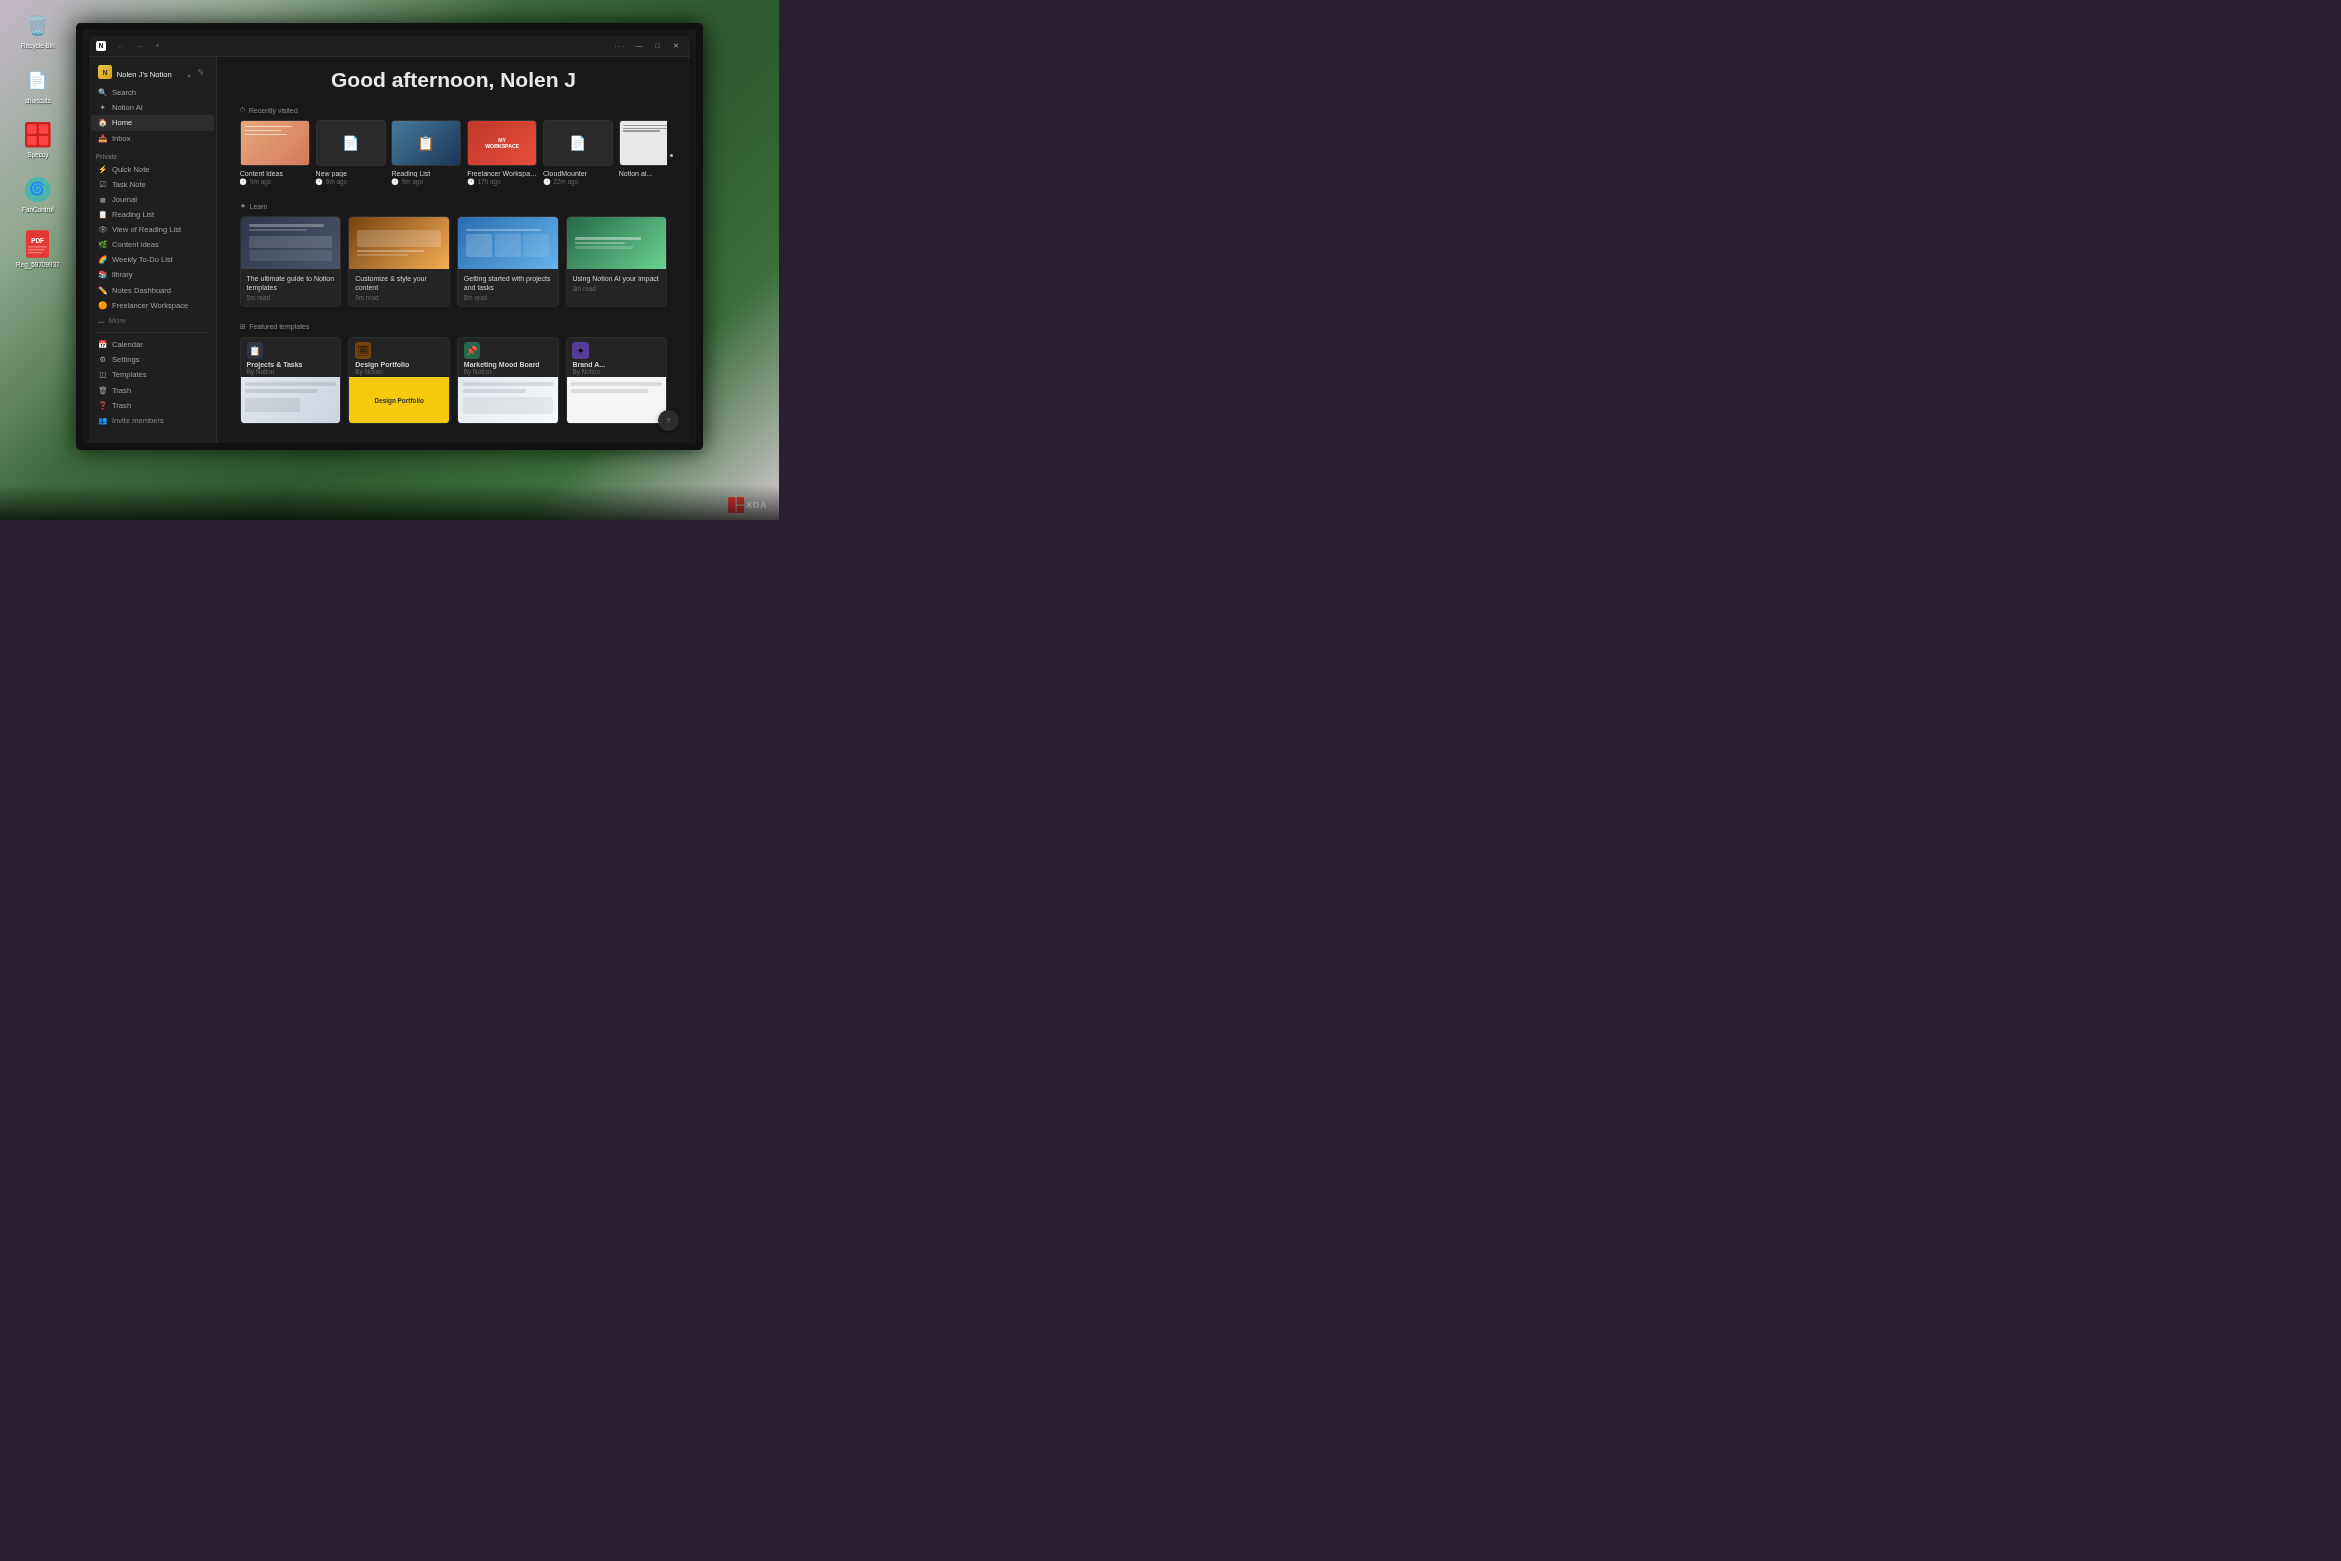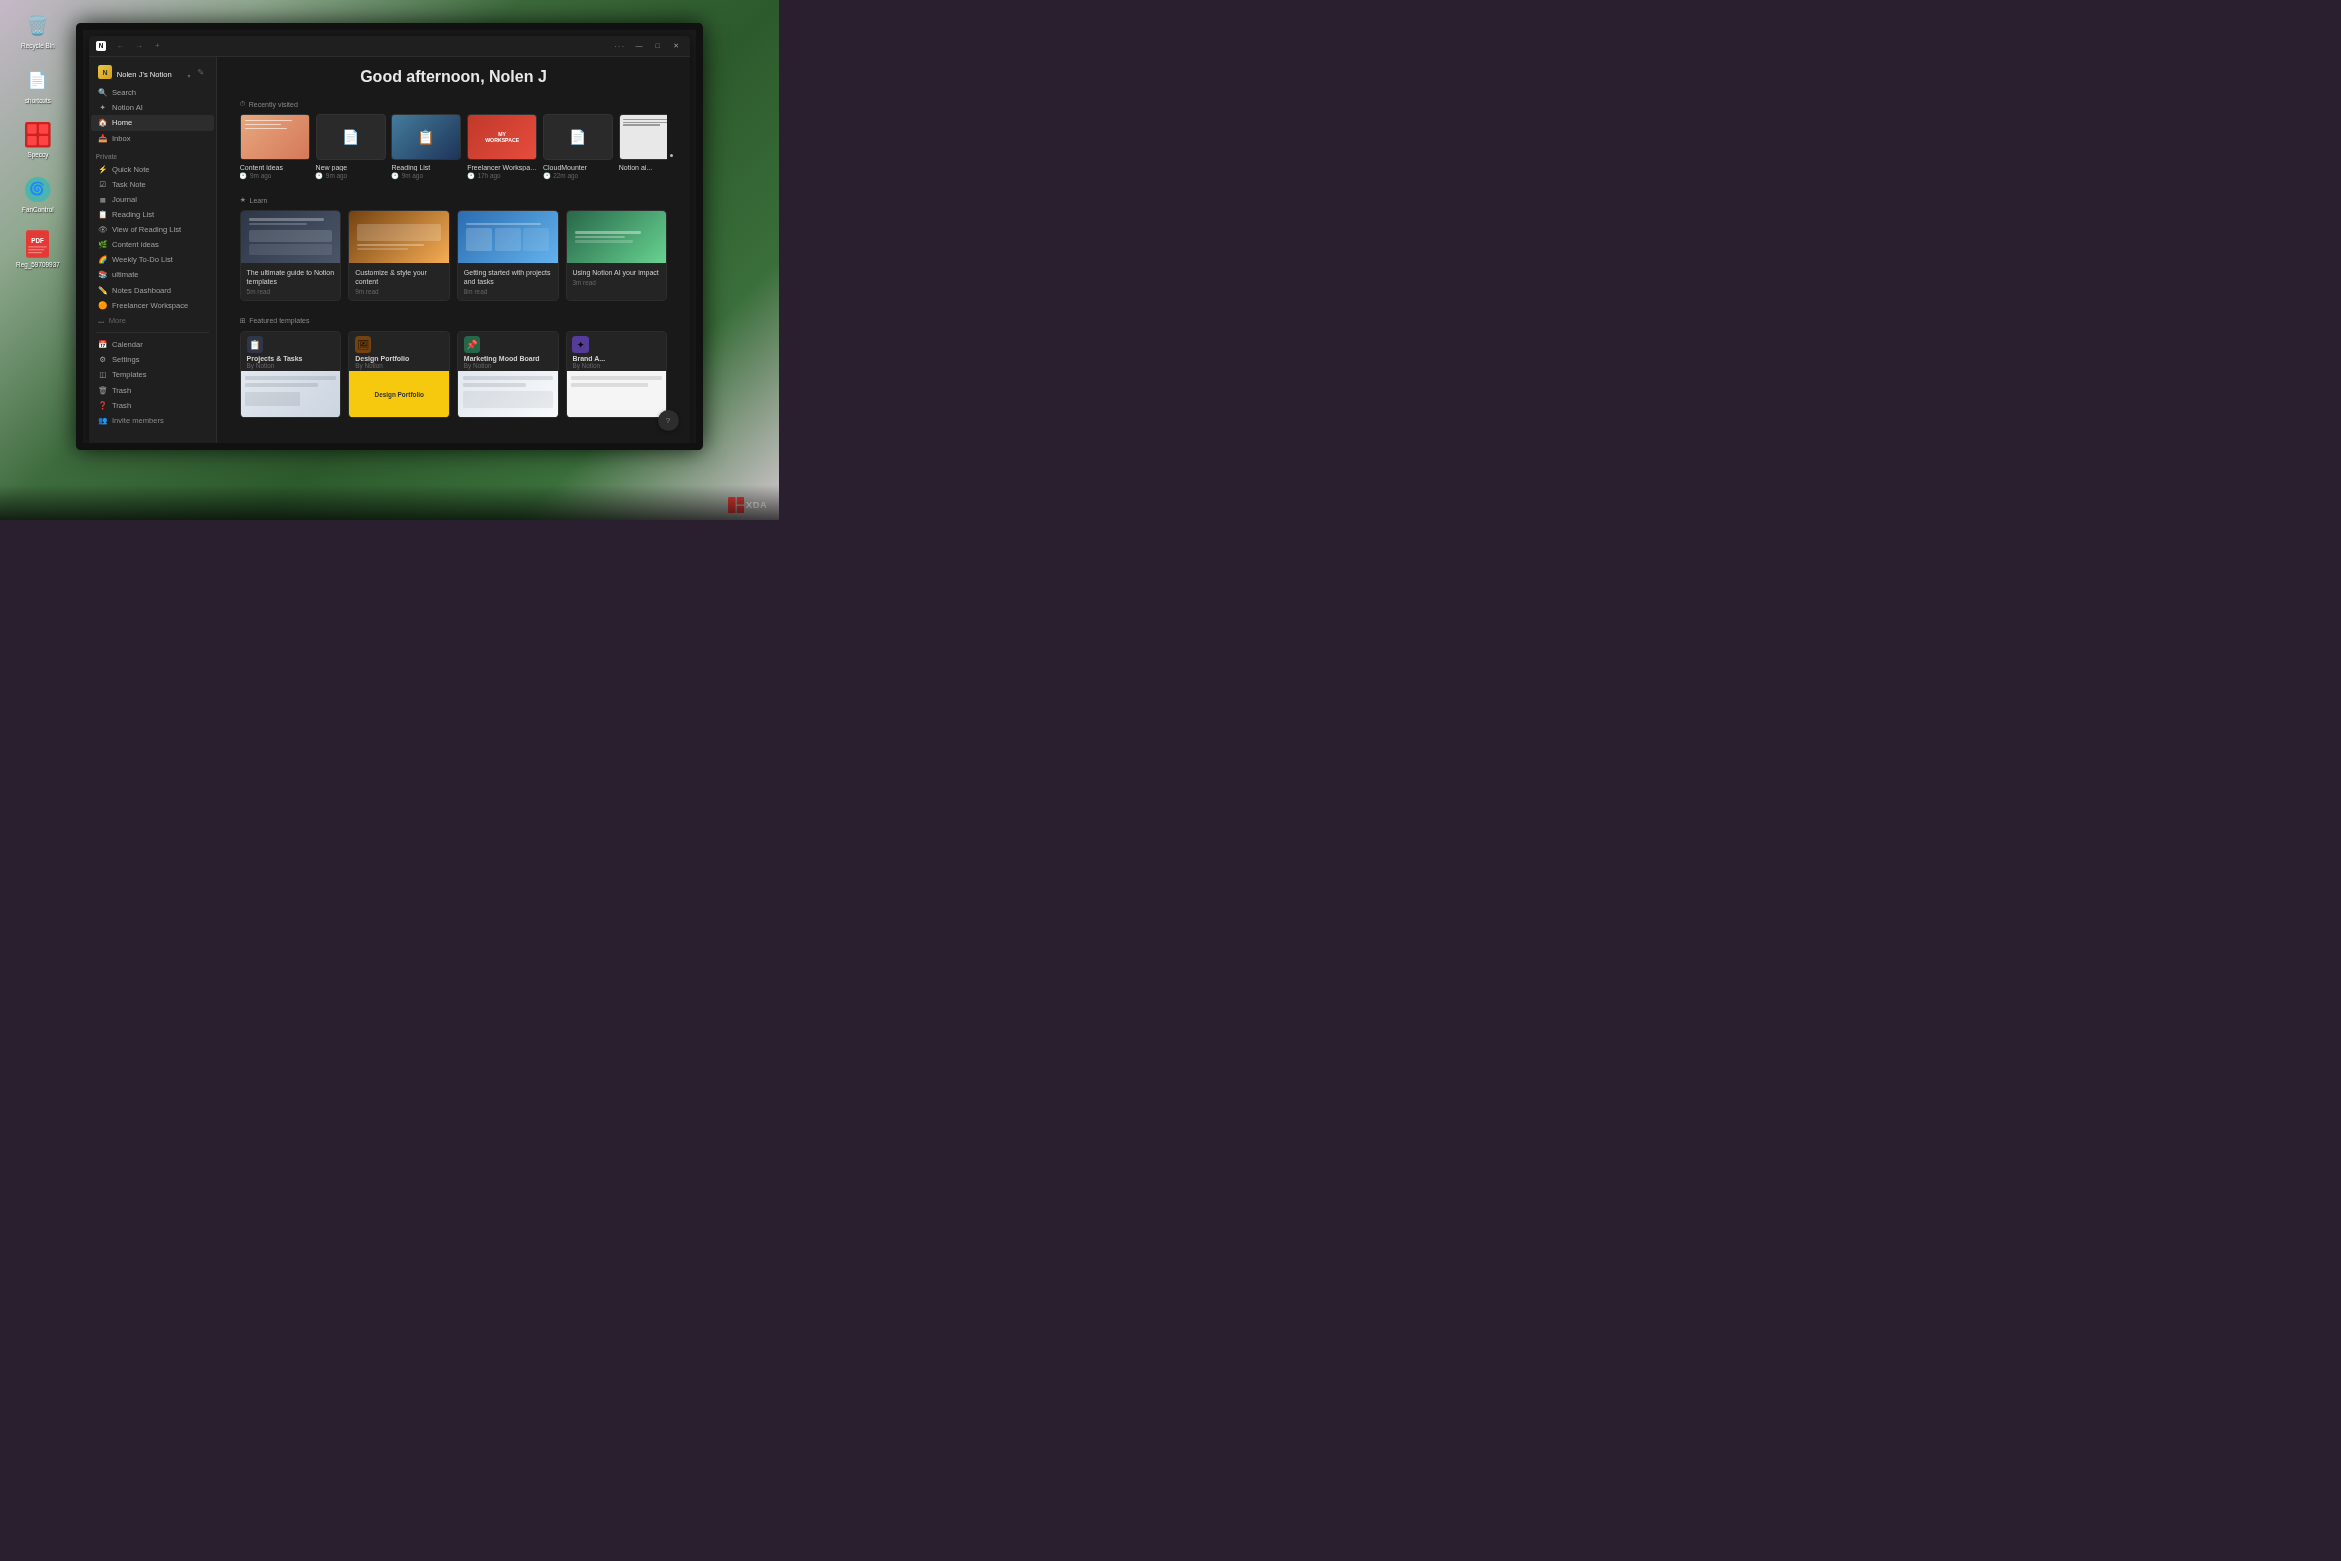--- a/index.html
+++ b/index.html
@@ -305,21 +305,21 @@
       background: #191919;
       overflow-y: auto;
       padding: 11.6px 23px;
     }
 
     .main-content::-webkit-scrollbar { width: 3.5px; }
     .main-content::-webkit-scrollbar-track { background: transparent; }
     .main-content::-webkit-scrollbar-thumb { background: #444; border-radius: 1.7px; }
 
     .greeting {
-      font-size: 16px;
+      font-size: 21px;
       font-weight: 700;
       color: #e8e8e8;
       text-align: center;
       margin-bottom: 14px;
     }
 
     
     .section-header {
       display: flex;
       align-items: center;
@@ -798,21 +798,21 @@
           <div class="sidebar-item">
             <span class="sidebar-icon">🌿</span>
             <span>Content ideas</span>
           </div>
           <div class="sidebar-item">
             <span class="sidebar-icon">🌈</span>
             <span>Weekly To-Do List</span>
           </div>
           <div class="sidebar-item">
             <span class="sidebar-icon">📚</span>
-            <span>ultimate</span>
+            <span>library</span>
           </div>
           <div class="sidebar-item">
             <span class="sidebar-icon">✏️</span>
             <span>Notes Dashboard</span>
           </div>
           <div class="sidebar-item">
             <span class="sidebar-icon">🟠</span>
             <span>Freelancer Workspace</span>
           </div>
 

